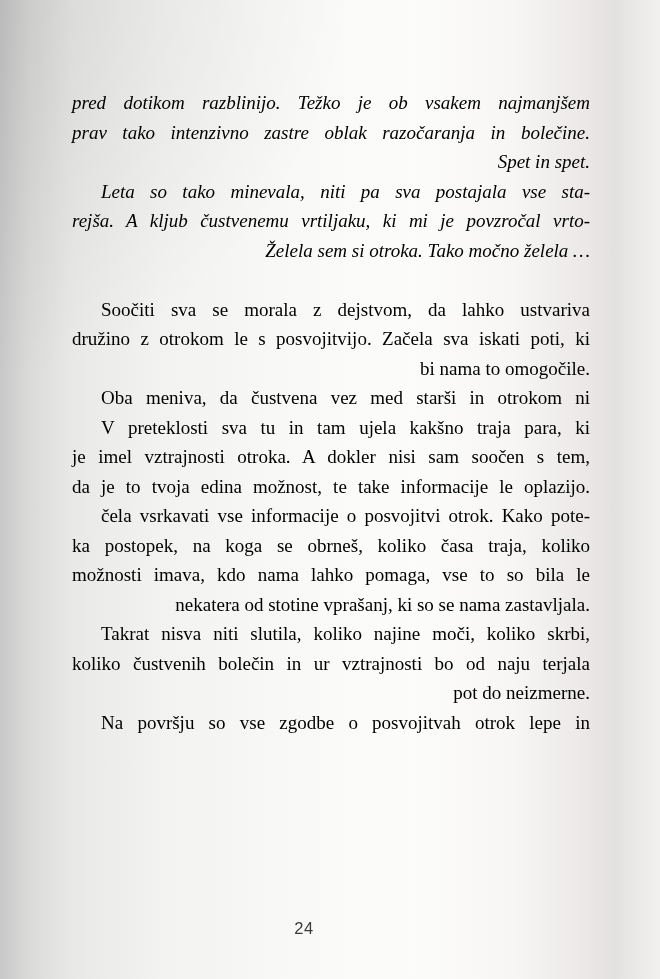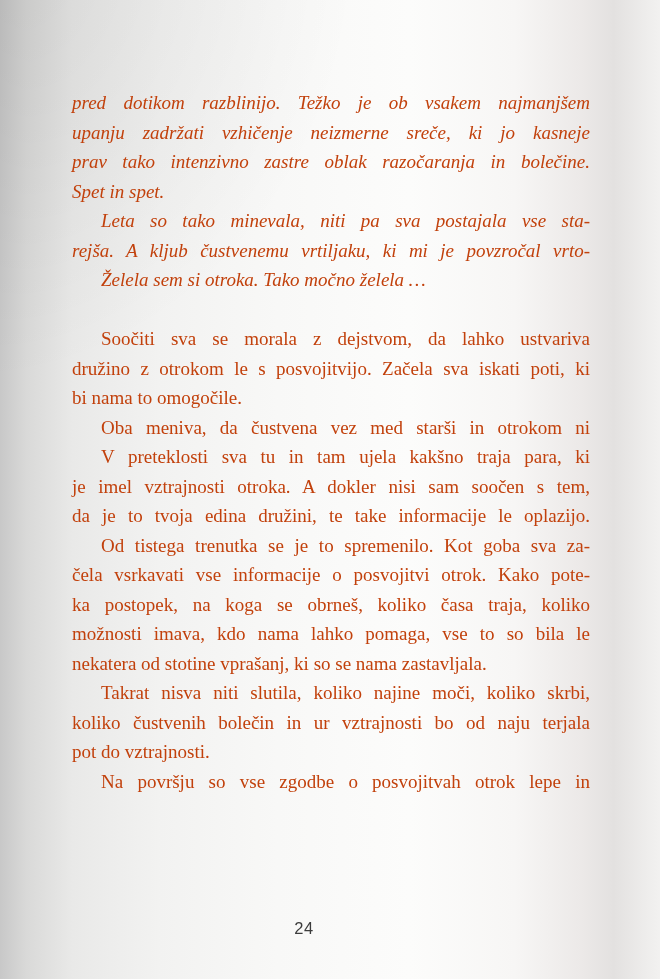--- a/index.html
+++ b/index.html
@@ -20,25 +20,25 @@
   .text-block {
     position: absolute;
     left: 72px;
     top: 88px;
     width: 518px;
   }
   .ln {
     font-size: 19px;
     line-height: 29.5px;
     height: 29.5px;
-    color: #c2410c;
+    color: #000000;
     white-space: normal;
   }
   .j { text-align: justify; text-align-last: justify; }
-  .l { text-align: left; white-space: nowrap; }
+  .l { text-align: right; white-space: nowrap; margin-left: 6px; }
   .para { margin: 0; }
   .it .ln { font-style: italic; }
   .ind .ln:first-child { text-indent: 29px; }
   .gap { margin-top: 29.5px; }
   .page-number {
     position: absolute;
     top: 919px;
     left: 0;
     width: 608px;
     text-align: center;
@@ -50,21 +50,20 @@
 </style>
 </head>
 <body>
 
 <div class="scan-page">
 
   <div class="text-block">
 
     <div class="para it">
       <div class="ln j">pred dotikom razblinijo. Težko je ob vsakem najmanjšem</div>
-      <div class="ln j">upanju zadržati vzhičenje neizmerne sreče, ki jo kasneje</div>
       <div class="ln j">prav tako intenzivno zastre oblak razočaranja in bolečine.</div>
       <div class="ln l">Spet in spet.</div>
     </div>
 
     <div class="para it ind">
       <div class="ln j">Leta so tako minevala, niti pa sva postajala vse sta-</div>
       <div class="ln j">rejša. A kljub čustvenemu vrtiljaku, ki mi je povzročal vrto-</div>
     </div>
 
     <div class="para it ind">
@@ -77,35 +76,34 @@
       <div class="ln l">bi nama to omogočile.</div>
     </div>
 
     <div class="para ind">
       <div class="ln j">Oba meniva, da čustvena vez med starši in otrokom ni</div>
     </div>
 
     <div class="para ind">
       <div class="ln j">V preteklosti sva tu in tam ujela kakšno traja para, ki</div>
       <div class="ln j">je imel vztrajnosti otroka. A dokler nisi sam soočen s tem,</div>
-      <div class="ln j">da je to tvoja edina družini, te take informacije le oplazijo.</div>
+      <div class="ln j">da je to tvoja edina možnost, te take informacije le oplazijo.</div>
     </div>
 
     <div class="para ind">
-      <div class="ln j">Od tistega trenutka se je to spremenilo. Kot goba sva za-</div>
       <div class="ln j">čela vsrkavati vse informacije o posvojitvi otrok. Kako pote-</div>
       <div class="ln j">ka postopek, na koga se obrneš, koliko časa traja, koliko</div>
       <div class="ln j">možnosti imava, kdo nama lahko pomaga, vse to so bila le</div>
       <div class="ln l">nekatera od stotine vprašanj, ki so se nama zastavljala.</div>
     </div>
 
     <div class="para ind">
       <div class="ln j">Takrat nisva niti slutila, koliko najine moči, koliko skrbi,</div>
       <div class="ln j">koliko čustvenih bolečin in ur vztrajnosti bo od naju terjala</div>
-      <div class="ln l">pot do vztrajnosti.</div>
+      <div class="ln l">pot do neizmerne.</div>
     </div>
 
     <div class="para ind">
       <div class="ln j">Na površju so vse zgodbe o posvojitvah otrok lepe in</div>
     </div>
 
   </div>
 
   <div class="page-number">24</div>
 

